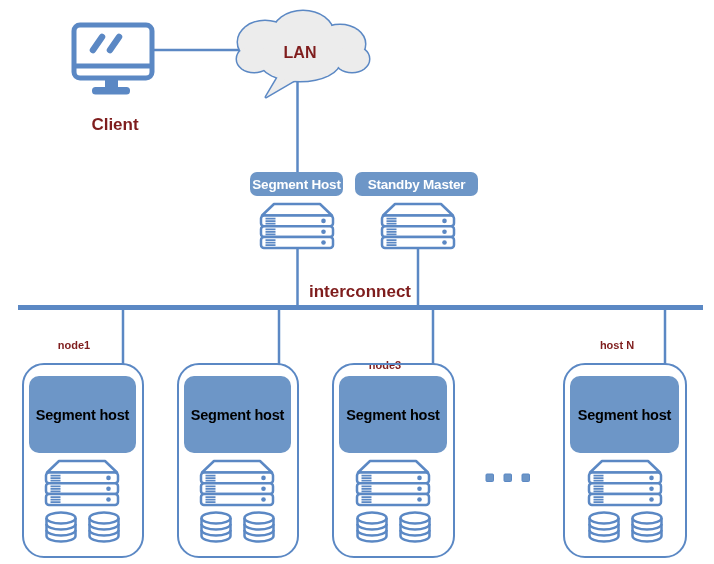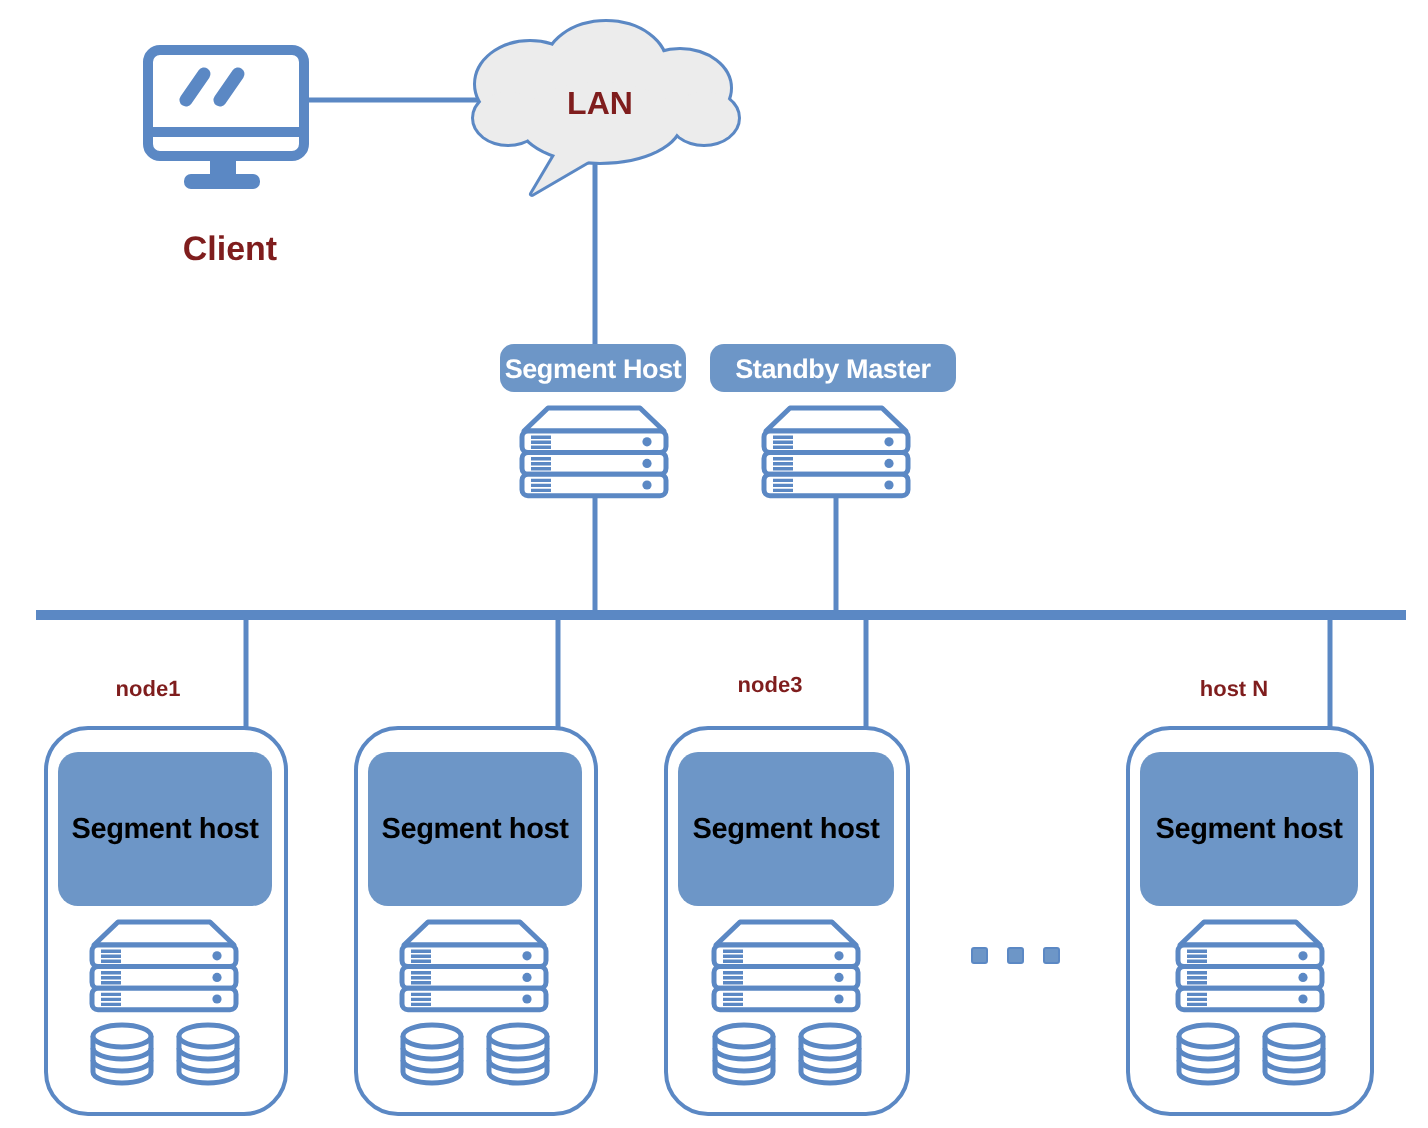--- a/index.html
+++ b/index.html
@@ -143,29 +143,30 @@
   </svg>
 
   <div class="lbl" style="left:75px;top:116px;width:80px;font-size:17px;">Client</div>
 
   <div class="lbl" style="left:260px;top:44px;width:80px;font-size:16px;">LAN</div>
 
   <div class="badge" style="left:250px;top:172px;width:93px;height:24px;">Segment Host</div>
 
   <div class="badge" style="left:355px;top:172px;width:123px;height:24px;">Standby Master</div>
 
+  <div class="lbl" style="left:300px;top:283px;width:120px;font-size:17px;">interconnect</div>
 
   <div class="lbl node-label" style="left:14px;top:339px;width:120px;">node1</div>
   <div class="node-box" style="left:22px;top:363px;width:122px;height:195px;"></div>
   <div class="segment-box" style="left:29px;top:376px;width:107px;height:77px;">Segment host</div>
 
   <div class="node-box" style="left:177px;top:363px;width:122px;height:195px;"></div>
   <div class="segment-box" style="left:184px;top:376px;width:107px;height:77px;">Segment host</div>
 
-  <div class="lbl node-label" style="left:325px;top:337px;width:120px;">node3</div>
+  <div class="lbl node-label" style="left:325px;top:359px;width:120px;">node3</div>
   <div class="node-box" style="left:332px;top:363px;width:123px;height:195px;"></div>
   <div class="segment-box" style="left:339px;top:376px;width:108px;height:77px;">Segment host</div>
 
   <div class="lbl node-label" style="left:557px;top:339px;width:120px;">host N</div>
   <div class="node-box" style="left:563px;top:363px;width:124px;height:195px;"></div>
   <div class="segment-box" style="left:570px;top:376px;width:109px;height:77px;">Segment host</div>
 
 </div>
 
 </body></html>

